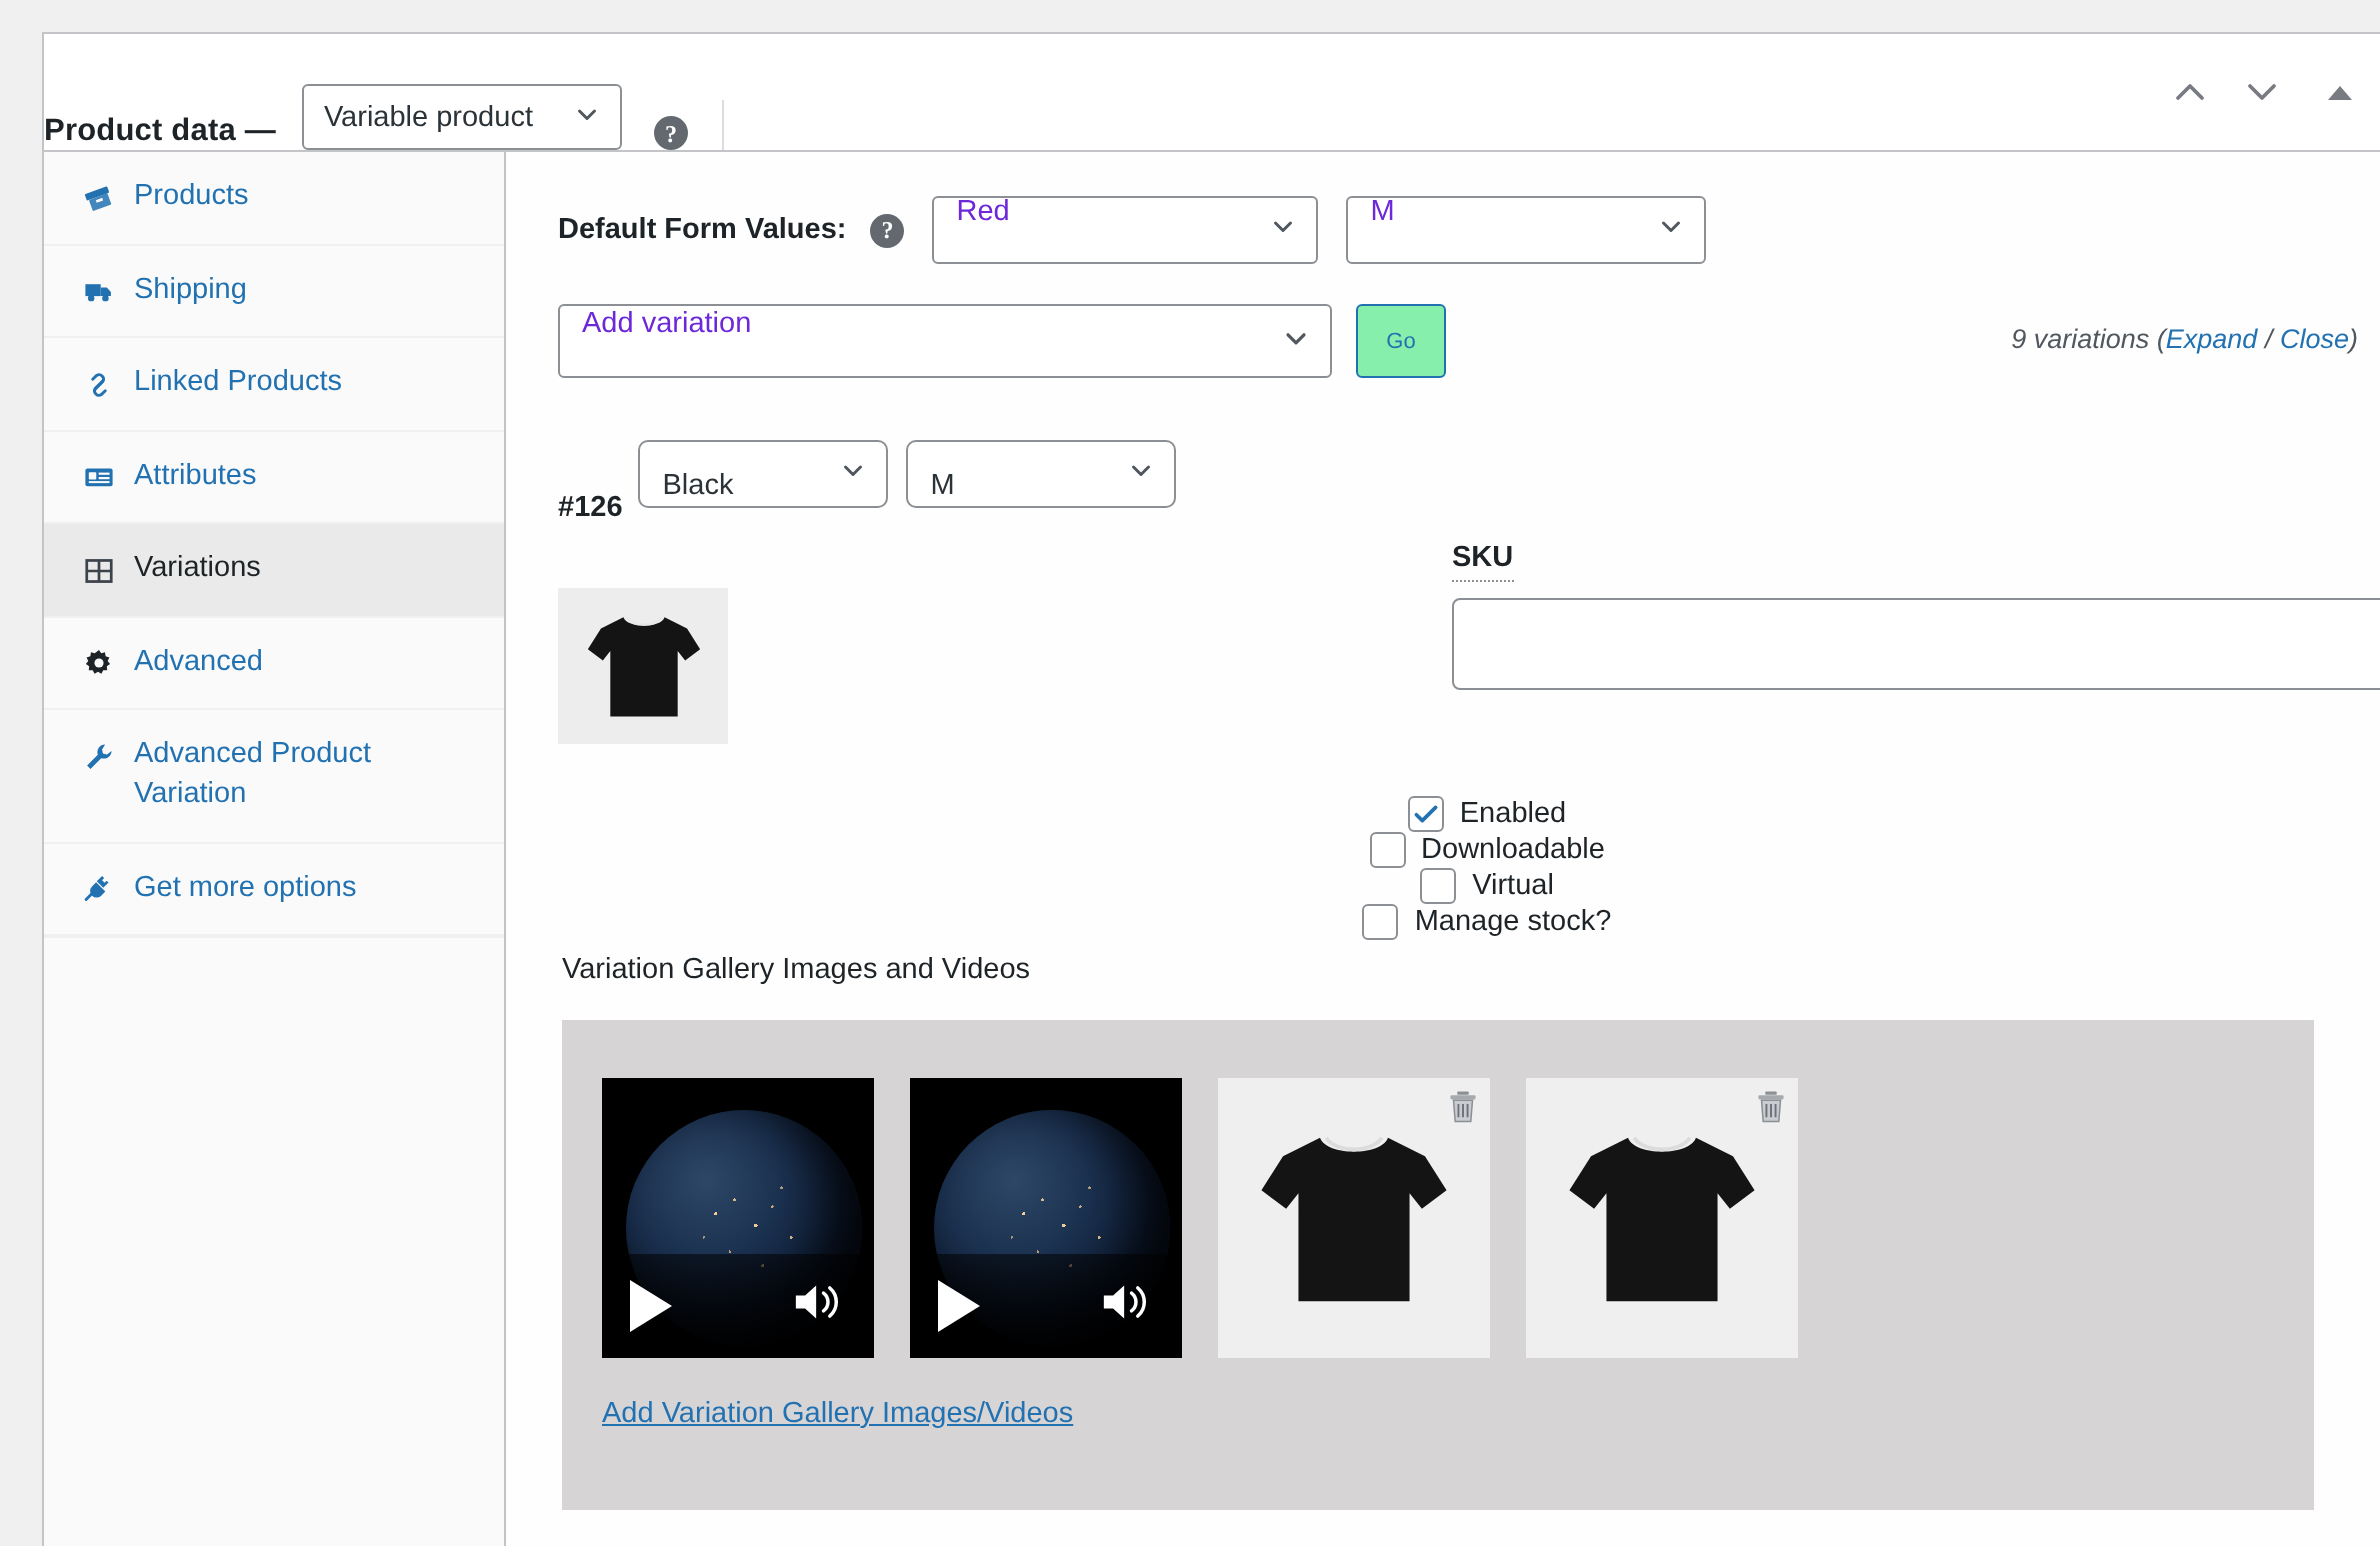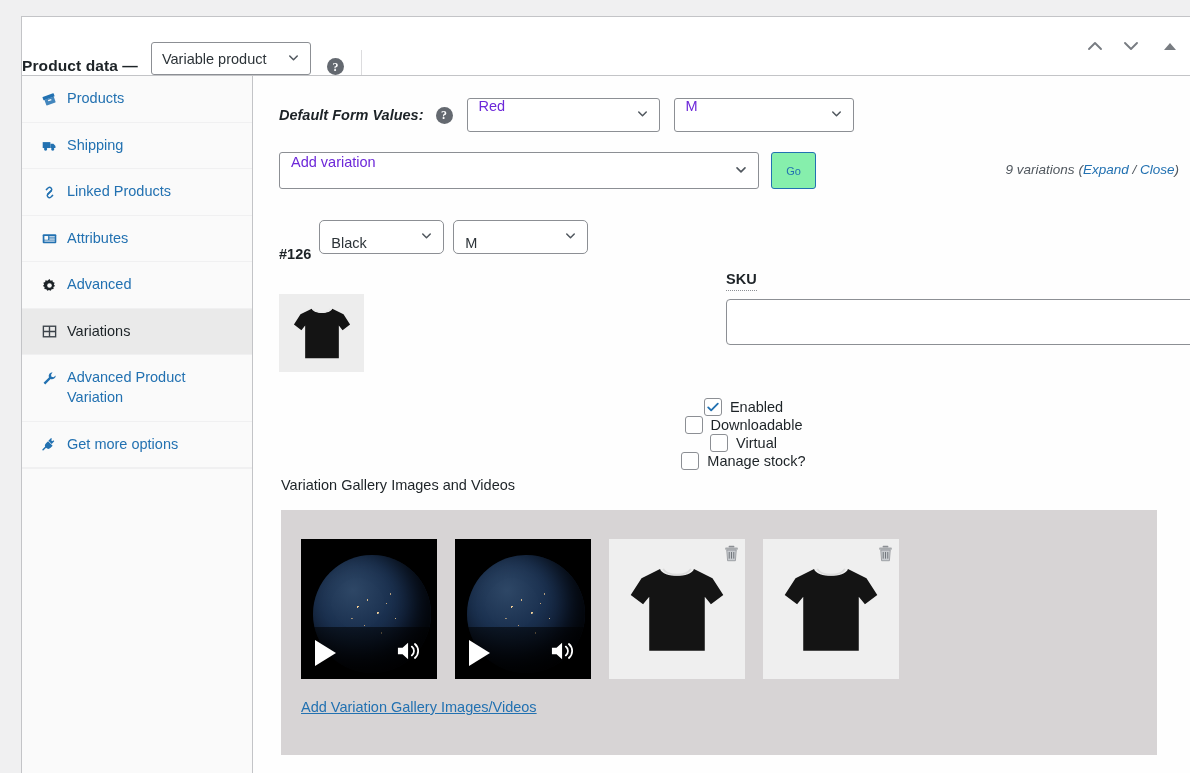--- a/index.html
+++ b/index.html
@@ -108,21 +108,21 @@
   }
   .side-item .si-label { padding-top: 0px; }
   .sidebar-rest { border-bottom: 1px solid #f0f0f1; }
   
   .content { flex: 1; background: #fefefe; padding: 0; position: relative; }
   .row-dfv {
     display: flex; align-items: center;
     gap: 0;
     padding: 22px 0 0 26px;
   }
-  .dfv-label { font-size: 14.5px; font-weight: bold; color: #1d2327; font-style: italic; }
+  .dfv-label { font-size: 14.5px; font-weight: bold; color: #1d2327; }
   .dfv-help { margin-left: 12px; }
   .sel {
     border: 1px solid #8c8f94;
     border-radius: 3px;
     background: #fff;
     height: 34px;
     font-size: 14.5px;
     color: #6d28d9;
     display: flex; align-items: center;
     padding: 0 30px 18px 11px;
@@ -130,21 +130,21 @@
   }
   .sel .caret { position: absolute; right: 9px; top: 50%; transform: translateY(-50%); }
   .dfv-sel-1 { margin-left: 14px; width: 193px; }
   .dfv-sel-2 { margin-left: 14px; width: 180px; }
 
   .row-addvar {
     display: flex; align-items: center;
     padding: 20px 0 0 26px;
     position: relative;
   }
-  .addvar-sel { width: 480px; height: 37px; align-items: center; }
+  .addvar-sel { width: 387px; height: 37px; align-items: center; }
   .go-btn {
     margin-left: 12px;
     width: 45px; height: 37px;
     border: 1px solid #2271b1;
     border-radius: 3px;
     background: #86efac;
     color: #2271b1;
     font-size: 11px;
     display: flex; align-items: center; justify-content: center;
     cursor: pointer;
@@ -386,40 +386,40 @@
                 <rect x="2" y="5" width="16" height="10.5" rx="1.2" fill="#2271b1"></rect>
                 <rect x="4" y="7.2" width="4.4" height="4.2" rx=".5" fill="#fafafa"></rect>
                 <rect x="9.8" y="7.4" width="6.4" height="1.3" fill="#fafafa"></rect>
                 <rect x="9.8" y="10" width="6.4" height="1.3" fill="#fafafa"></rect>
                 <rect x="4" y="12.4" width="12.2" height="1.2" fill="#fafafa"></rect>
               </svg>
           </span>
           <span class="si-label">Attributes</span>
         </div>
 
-        <div class="side-item">
-          <span class="si-ico">
-            <svg width="17" height="17" viewBox="0 0 20 20">
-                <path d="M10 2.4l1.3 1.9 2.2-.6.4 2.3 2.2.7-1 2.1 1.4 1.8-1.9 1.3.2 2.3-2.3.1-1.1 2-2-1.1-2 1.1-1.1-2-2.3-.1.2-2.3-1.9-1.3 1.4-1.8-1-2.1 2.2-.7.4-2.3 2.2.6z" fill="#1d2327"></path>
-                <circle cx="10" cy="10" r="2.7" fill="#fafafa"></circle>
-              </svg>
-          </span>
-          <span class="si-label">Advanced</span>
-        </div>
-
         <div class="side-item active">
           <span class="si-ico">
             <svg width="17" height="17" viewBox="0 0 20 20">
                 <g fill="none" stroke="#3c434a" stroke-width="1.6">
                   <rect x="2.8" y="3.8" width="14.4" height="12.4"></rect>
                   <path d="M10 3.8v12.4M2.8 10h14.4"></path>
                 </g>
               </svg>
           </span>
           <span class="si-label">Variations</span>
+        </div>
+
+        <div class="side-item">
+          <span class="si-ico">
+            <svg width="17" height="17" viewBox="0 0 20 20">
+                <path d="M10 2.4l1.3 1.9 2.2-.6.4 2.3 2.2.7-1 2.1 1.4 1.8-1.9 1.3.2 2.3-2.3.1-1.1 2-2-1.1-2 1.1-1.1-2-2.3-.1.2-2.3-1.9-1.3 1.4-1.8-1-2.1 2.2-.7.4-2.3 2.2.6z" fill="#1d2327"></path>
+                <circle cx="10" cy="10" r="2.7" fill="#fafafa"></circle>
+              </svg>
+          </span>
+          <span class="si-label">Advanced</span>
         </div>
 
         <div class="side-item">
           <span class="si-ico">
             <svg width="17" height="17" viewBox="0 0 20 20">
                 <path d="M13.6 2.6a4.6 4.6 0 0 0-4.3 6.1L3 15l2 2 6.3-6.3a4.6 4.6 0 0 0 6.1-4.3l-2.7 2.1-2.4-.5-.5-2.4z" fill="#2271b1"></path>
               </svg>
           </span>
           <span class="si-label">Advanced Product Variation</span>
         </div>

